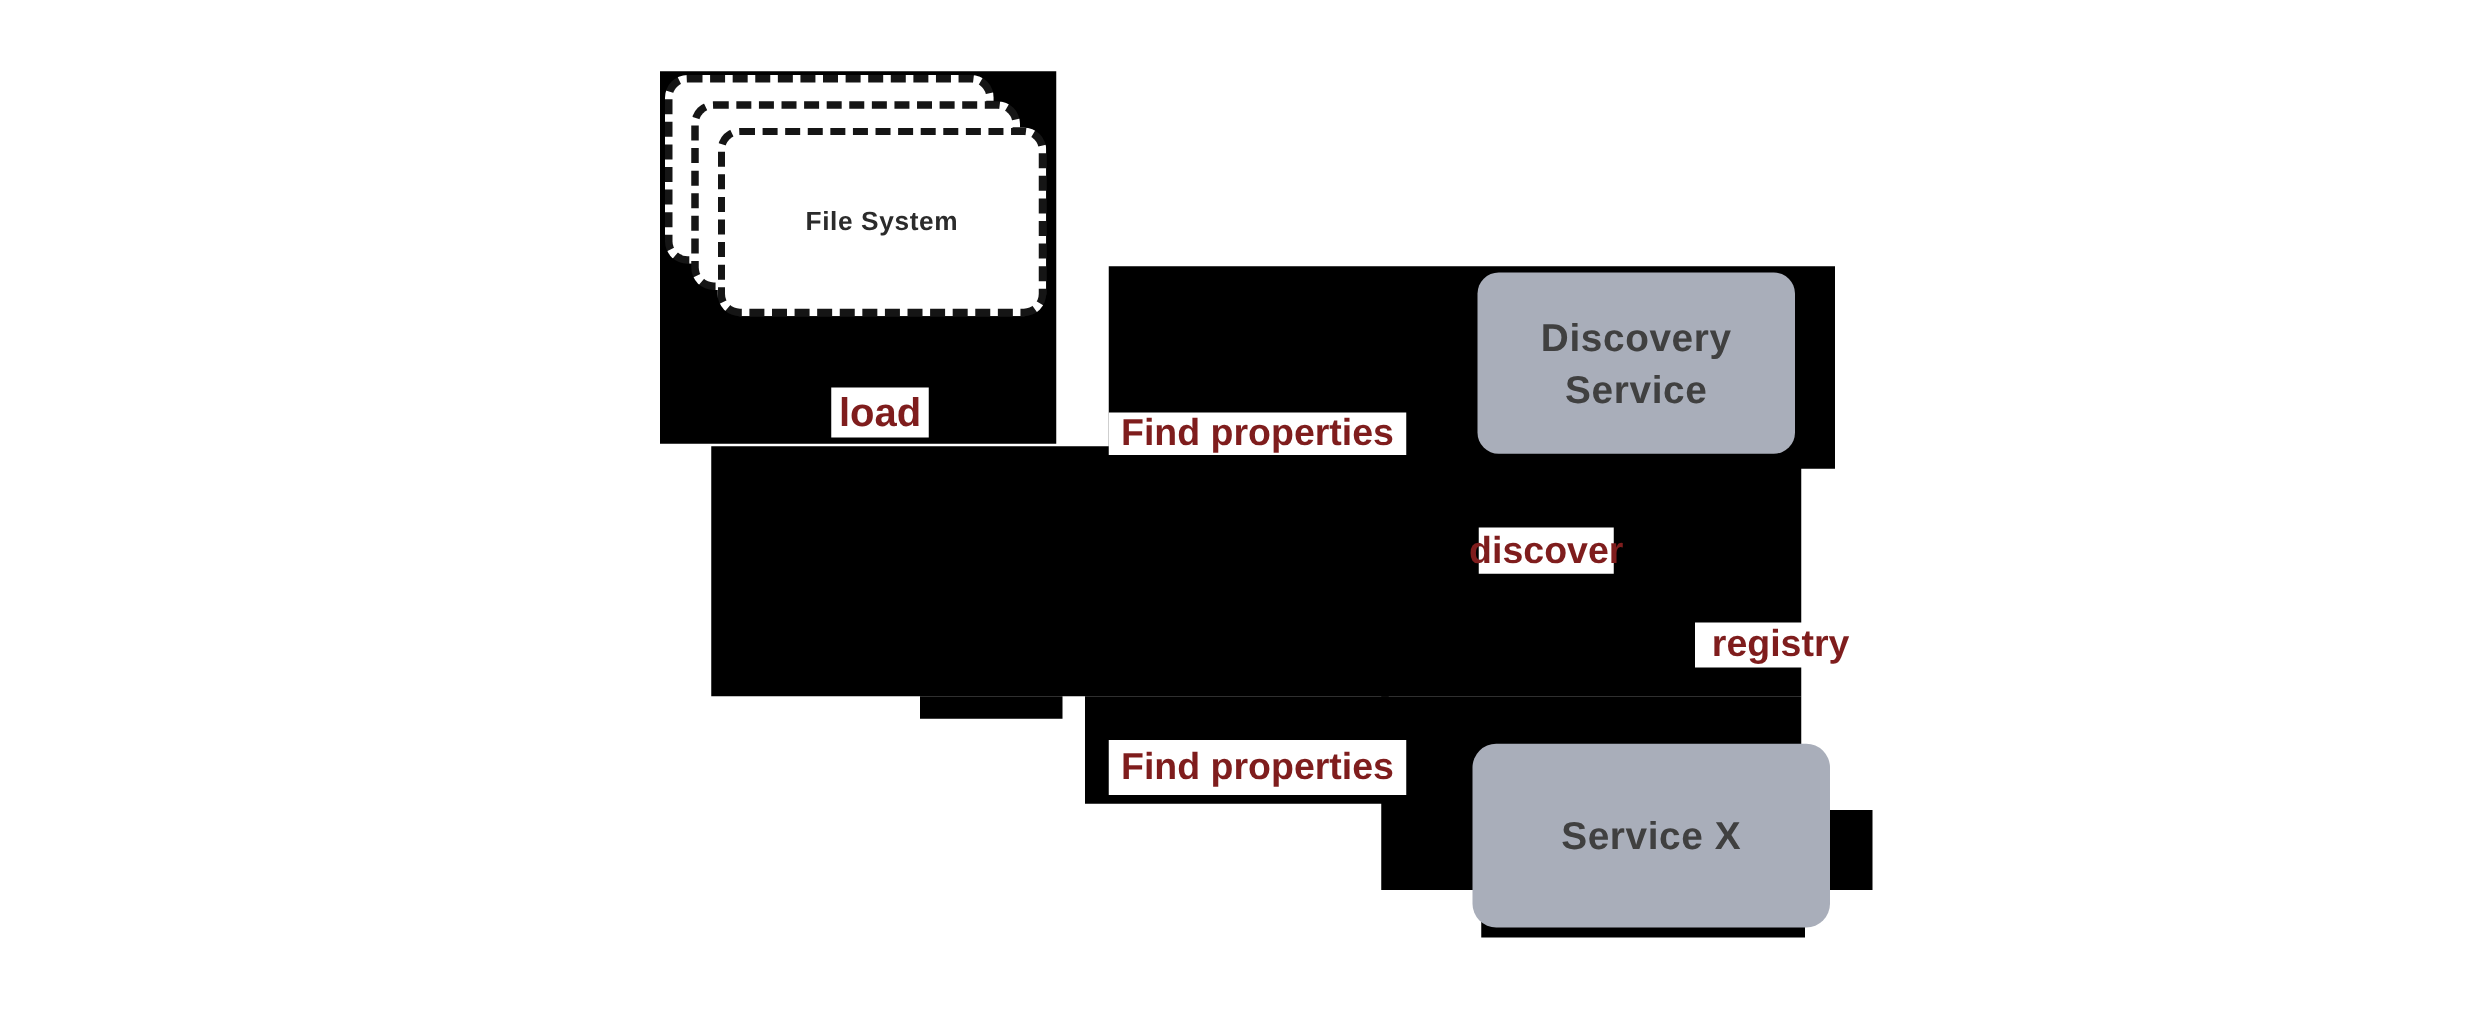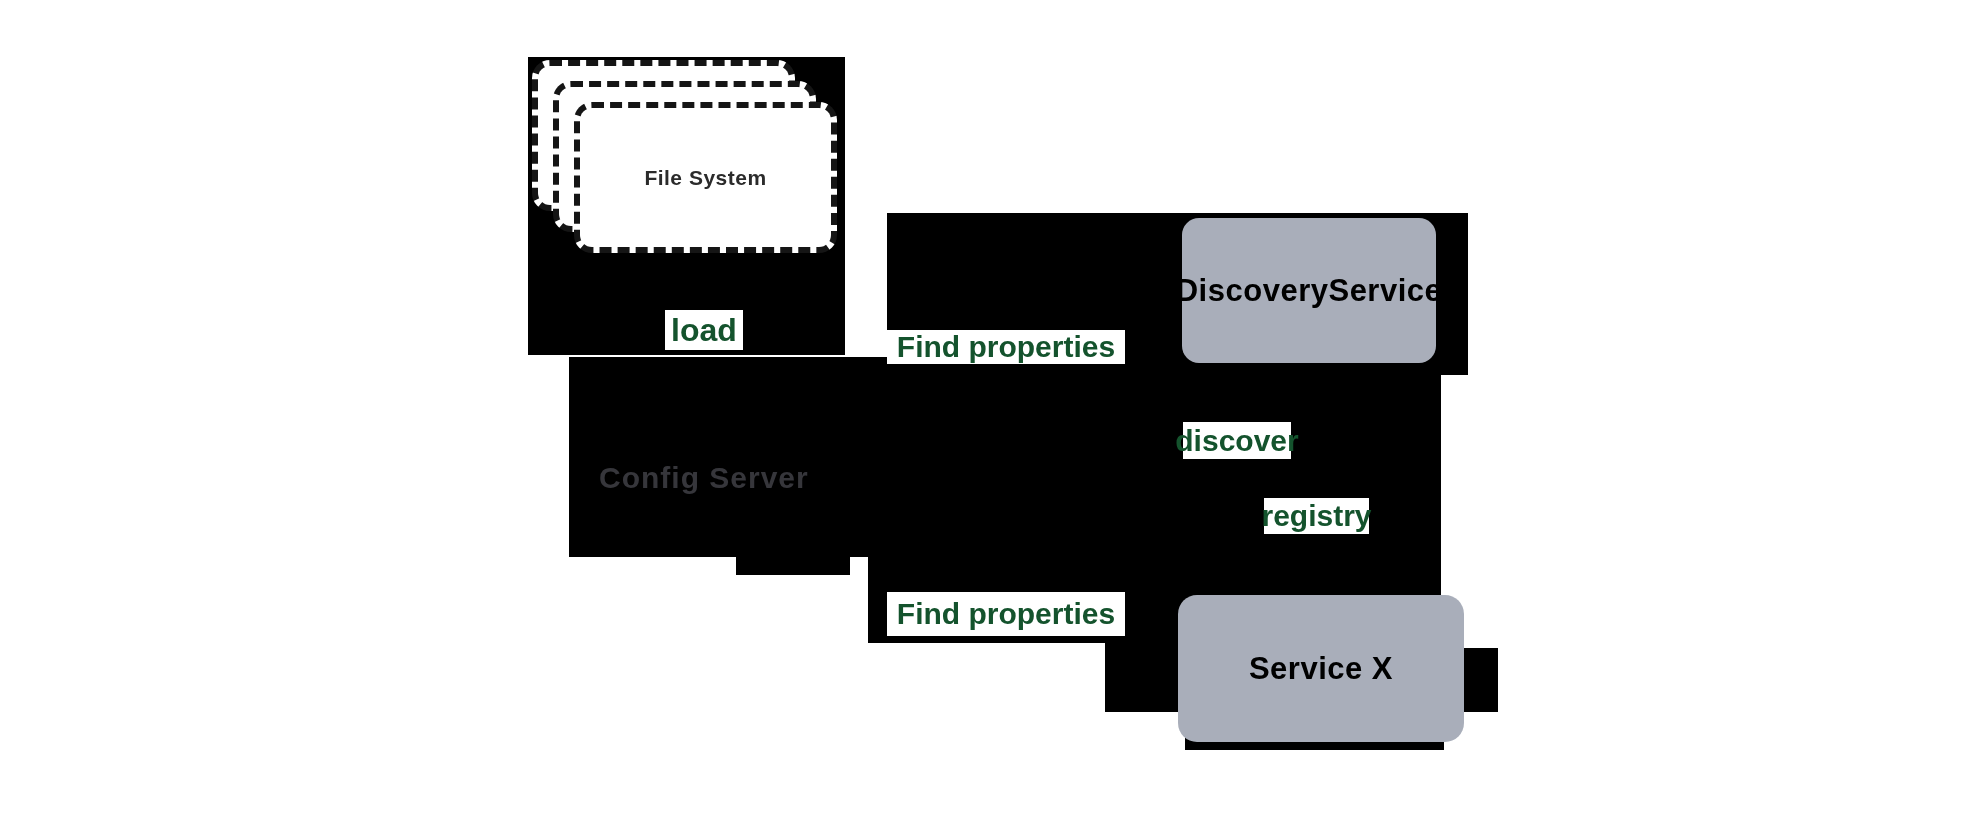--- a/index.html
+++ b/index.html
@@ -4,23 +4,23 @@
 <style>
   html,body{margin:0;padding:0;background:#ffffff;}
   #canvas{position:relative;width:1983px;height:816px;background:#ffffff;overflow:hidden;
           font-family:"Liberation Sans",sans-serif;}
   .blk{position:absolute;background:#000000;}
   .card{position:absolute;width:263px;height:151px;background:#ffffff;
         border:6px dashed #151515;border-radius:18px;box-sizing:border-box;}
   .card-front{display:flex;align-items:center;justify-content:center;}
   .card-front span{font-weight:bold;font-size:21px;color:#2b2b2b;letter-spacing:0.5px;}
   .node{position:absolute;background:#a9aeba;border-radius:17px;display:flex;
-        flex-direction:row;align-items:center;justify-content:center;text-align:center;
-        color:#000000;font-weight:bold;font-size:31px;line-height:41px;letter-spacing:0.5px;}
-  .lbl{position:absolute;background:#ffffff;color:#14532d;font-weight:bold;font-size:30px;
+        flex-direction:column;align-items:center;justify-content:center;text-align:center;
+        color:#404040;font-weight:bold;font-size:31px;line-height:41px;letter-spacing:0.5px;}
+  .lbl{position:absolute;background:#ffffff;color:#7f1d1d;font-weight:bold;font-size:30px;
        display:flex;align-items:center;justify-content:center;white-space:nowrap;}
   .config-text{position:absolute;color:#36363b;font-weight:bold;font-size:30px;
        letter-spacing:1px;white-space:nowrap;}
 </style>
 </head>
 <body>
 
 <div id="canvas">
 
   <div class="blk" style="left:528px;top:57px;width:317px;height:298px;"></div>
@@ -39,21 +39,20 @@
   </div>
 
   <div class="node" style="left:1182px;top:218px;width:254px;height:145px;">
     <span>Discovery</span>
     <span>Service</span>
   </div>
   <div class="node" style="left:1178px;top:595px;width:286px;height:147px;border-radius:19px;line-height:42px;">
     <span>Service X</span>
   </div>
 
-  <div class="config-text" style="left:599px;top:461px;">Config Server</div>
 
   <div class="lbl" style="left:665px;top:310px;width:78px;height:40px;font-size:32px;">load</div>
   <div class="lbl" style="left:887px;top:330px;width:238px;height:34px;">Find properties</div>
   <div class="lbl" style="left:1183px;top:422px;width:108px;height:37px;">discover</div>
-  <div class="lbl" style="left:1264px;top:498px;width:105px;height:36px;">registry</div>
+  <div class="lbl" style="left:1356px;top:498px;width:105px;height:36px;padding-left:16px;">registry</div>
   <div class="lbl" style="left:887px;top:592px;width:238px;height:44px;">Find properties</div>
 
 </div>
 
 </body></html>

